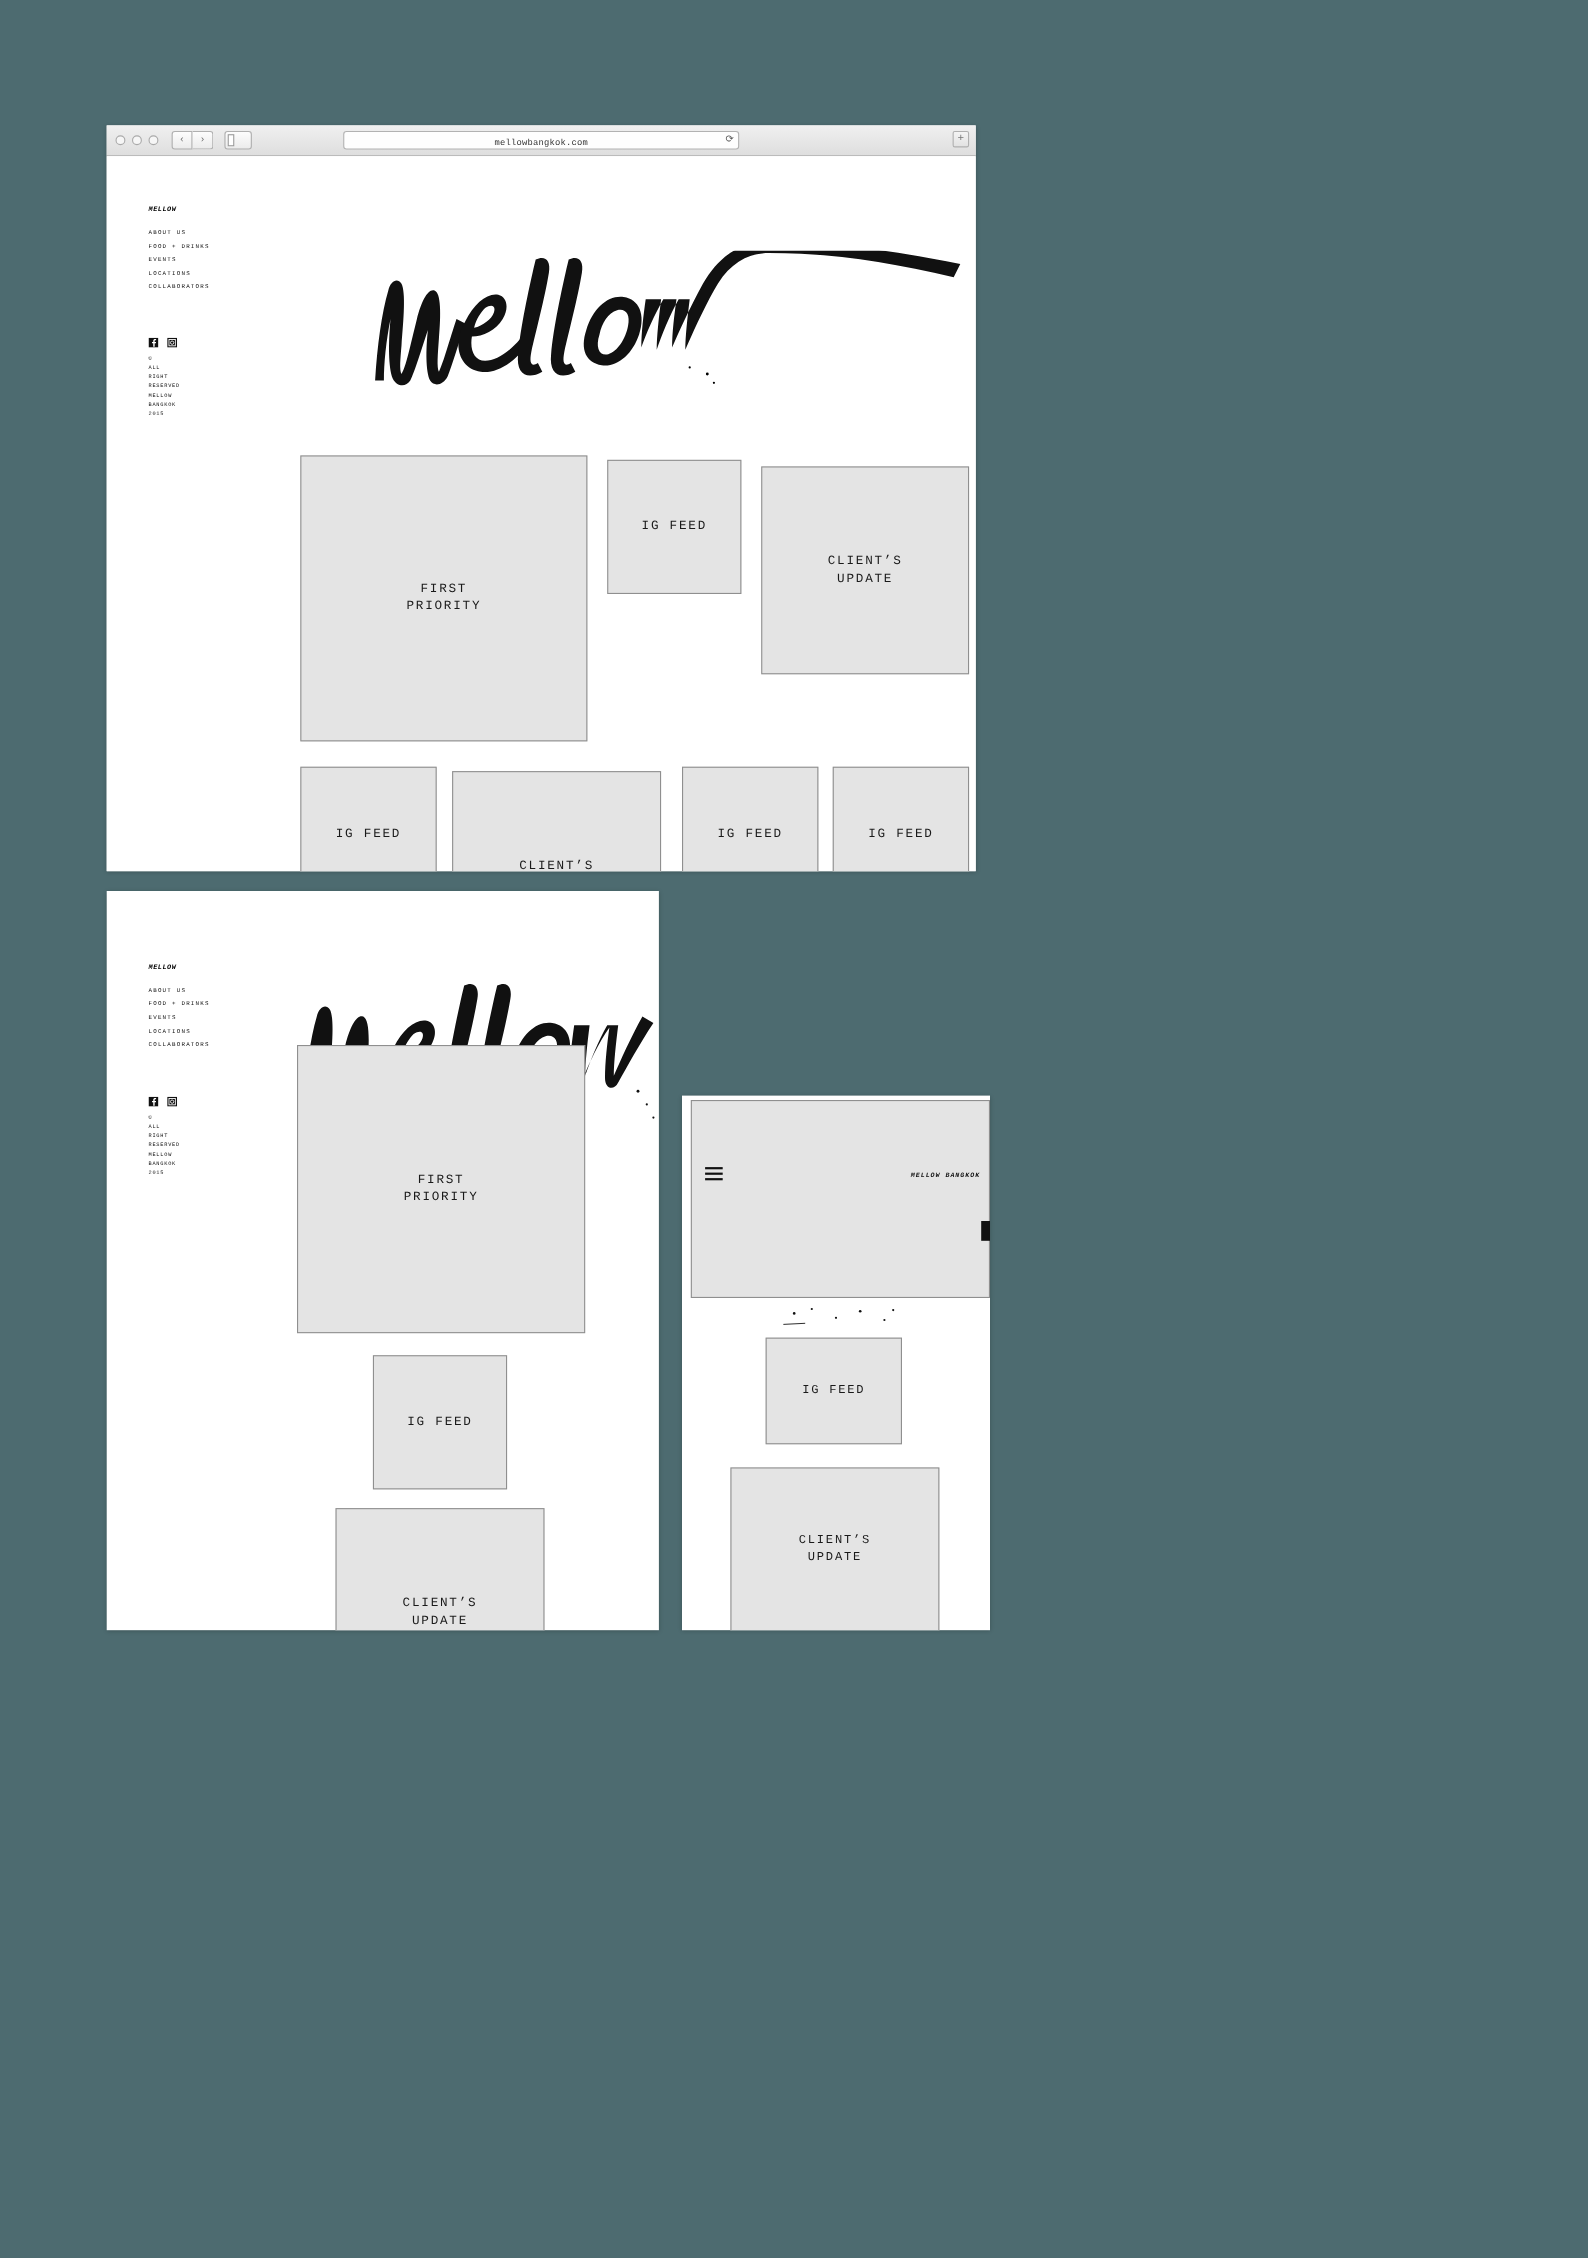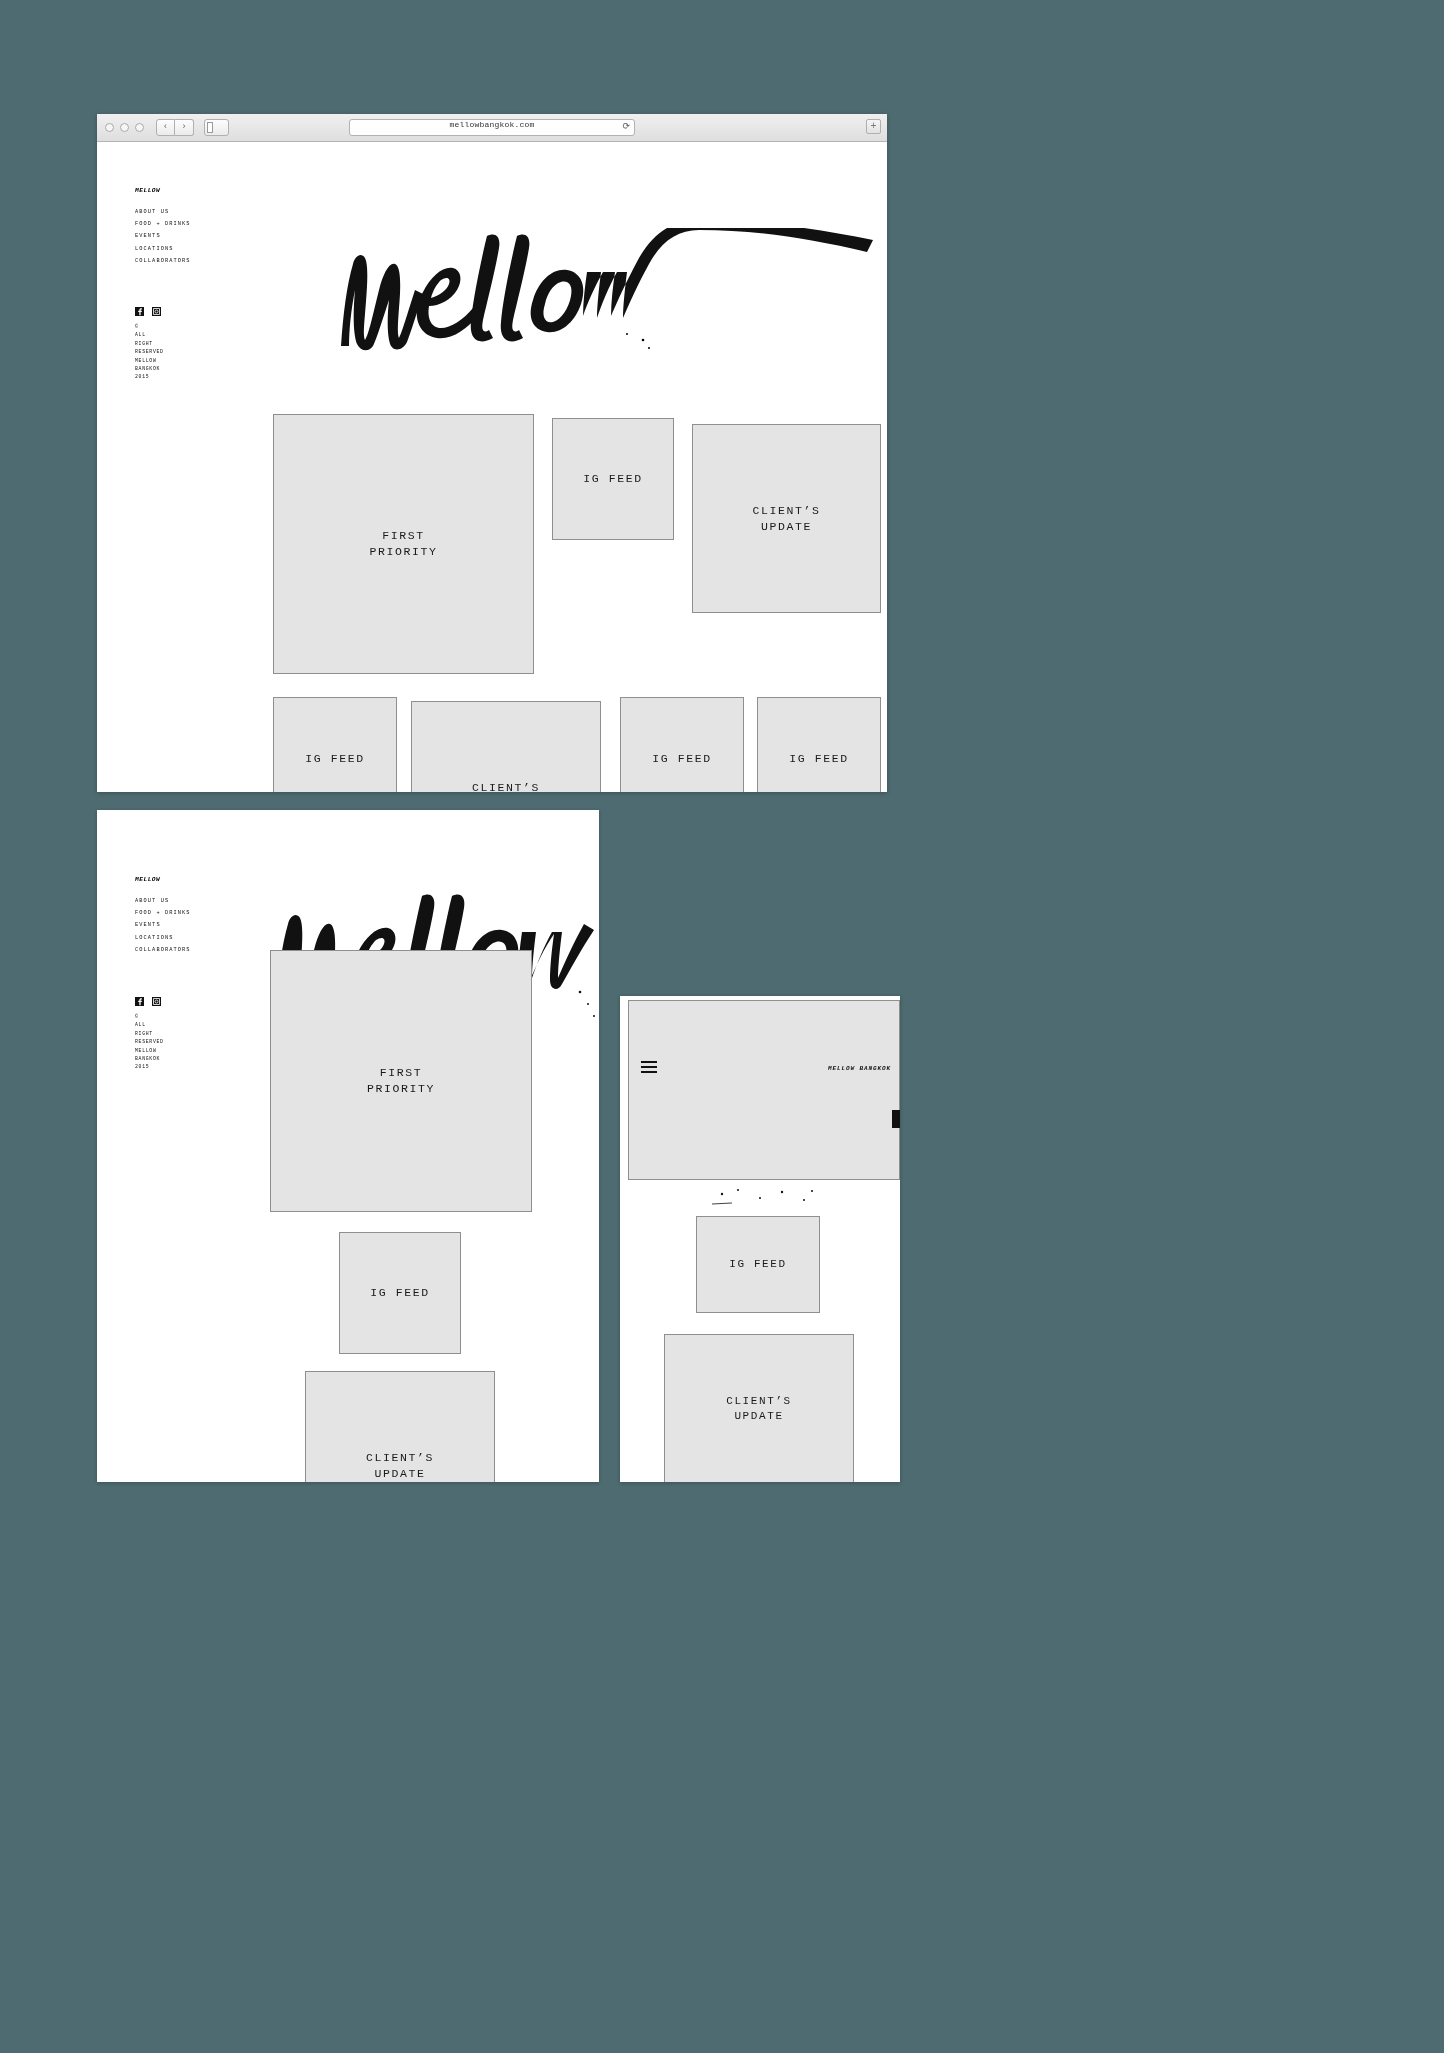--- a/index.html
+++ b/index.html
@@ -59,24 +59,24 @@
     display: flex; align-items: center; justify-content: flex-start;
     padding-left: 2px;
   }
   .sidebar-btn i {
     display: block; width: 6px; height: 11px;
     border: 1px solid #9a9a9a; background: #fff;
   }
   .url-bar {
     position: absolute;
     left: 50%; transform: translateX(-50%);
-    width: 286px; height: 17px;
+    width: 360px; height: 17px;
     border: 1px solid #b2b2b2; border-radius: 3px;
     background: #fefefe;
-    display: flex; align-items: flex-start; justify-content: center;
+    display: flex; align-items: flex-end; justify-content: center;
   }
   .url-text { font-size: 8px; color: #333; letter-spacing: .2px; }
   .reload {
     position: absolute; right: 4px; top: 1px;
     font-size: 9px; color: #555;
   }
   .plus-btn {
     position: absolute; right: 6px; top: 5px;
     width: 15px; height: 15px;
     border: 1px solid #b0b0b0; border-radius: 2px;

